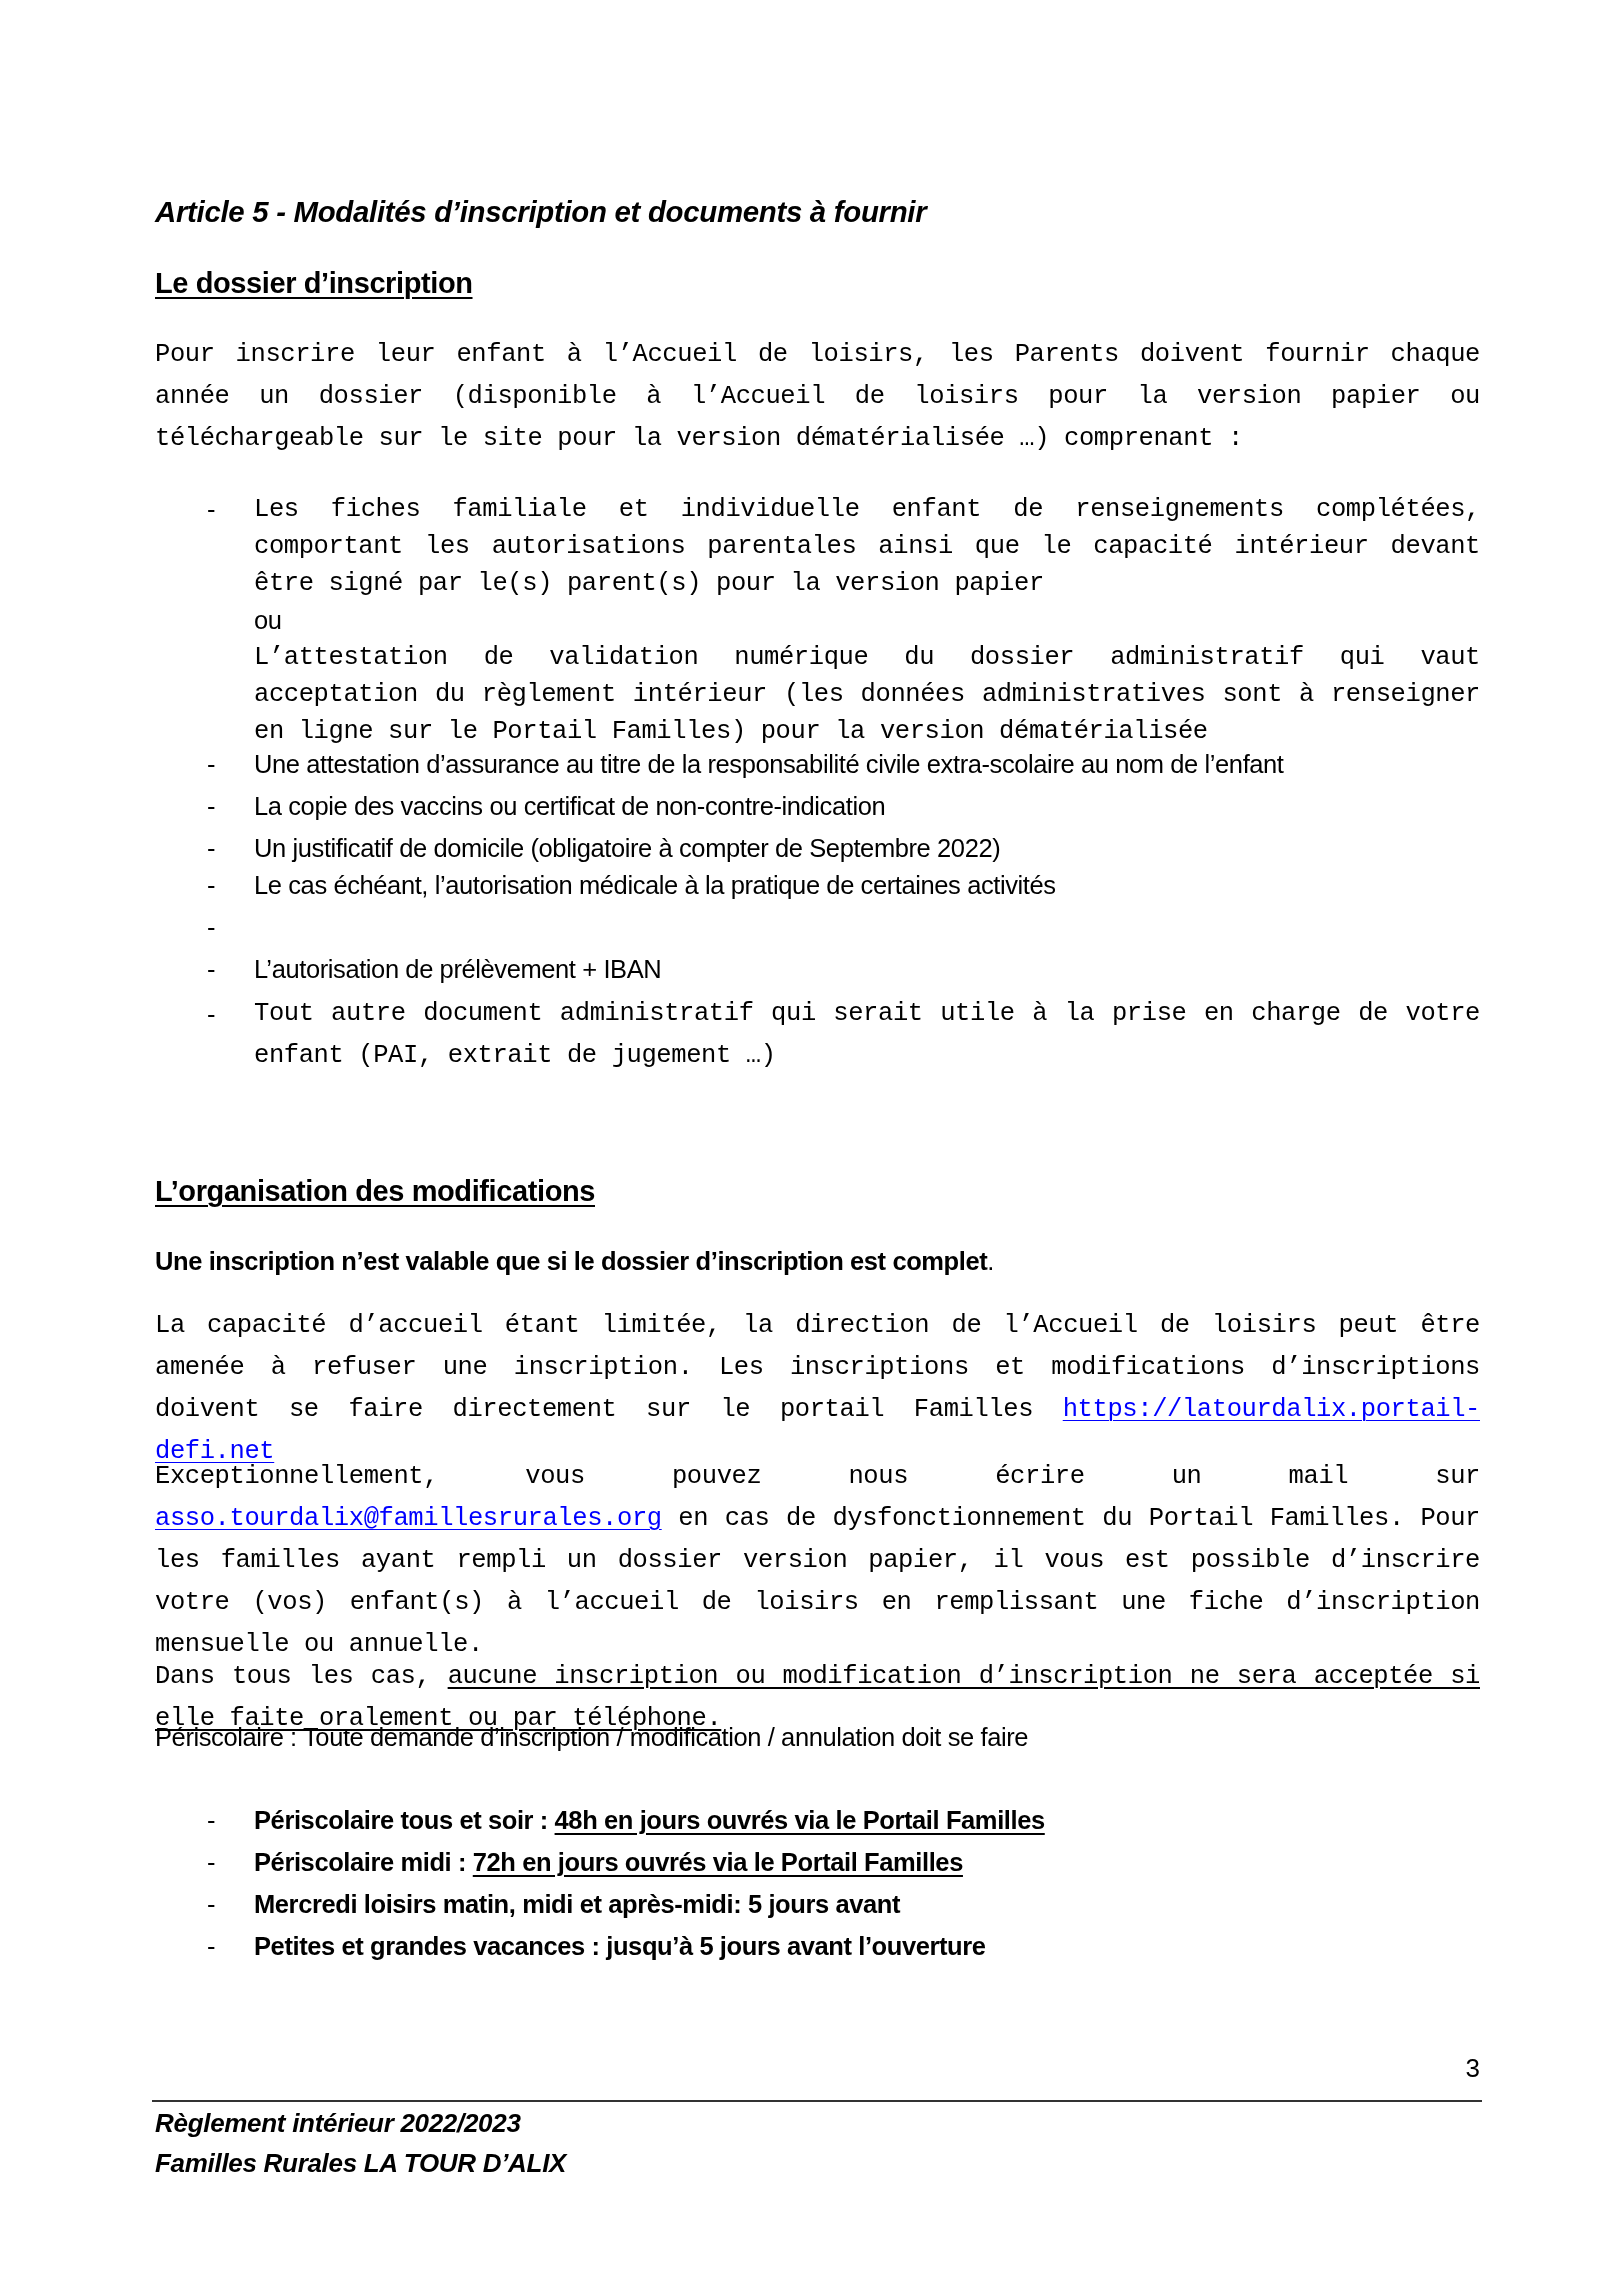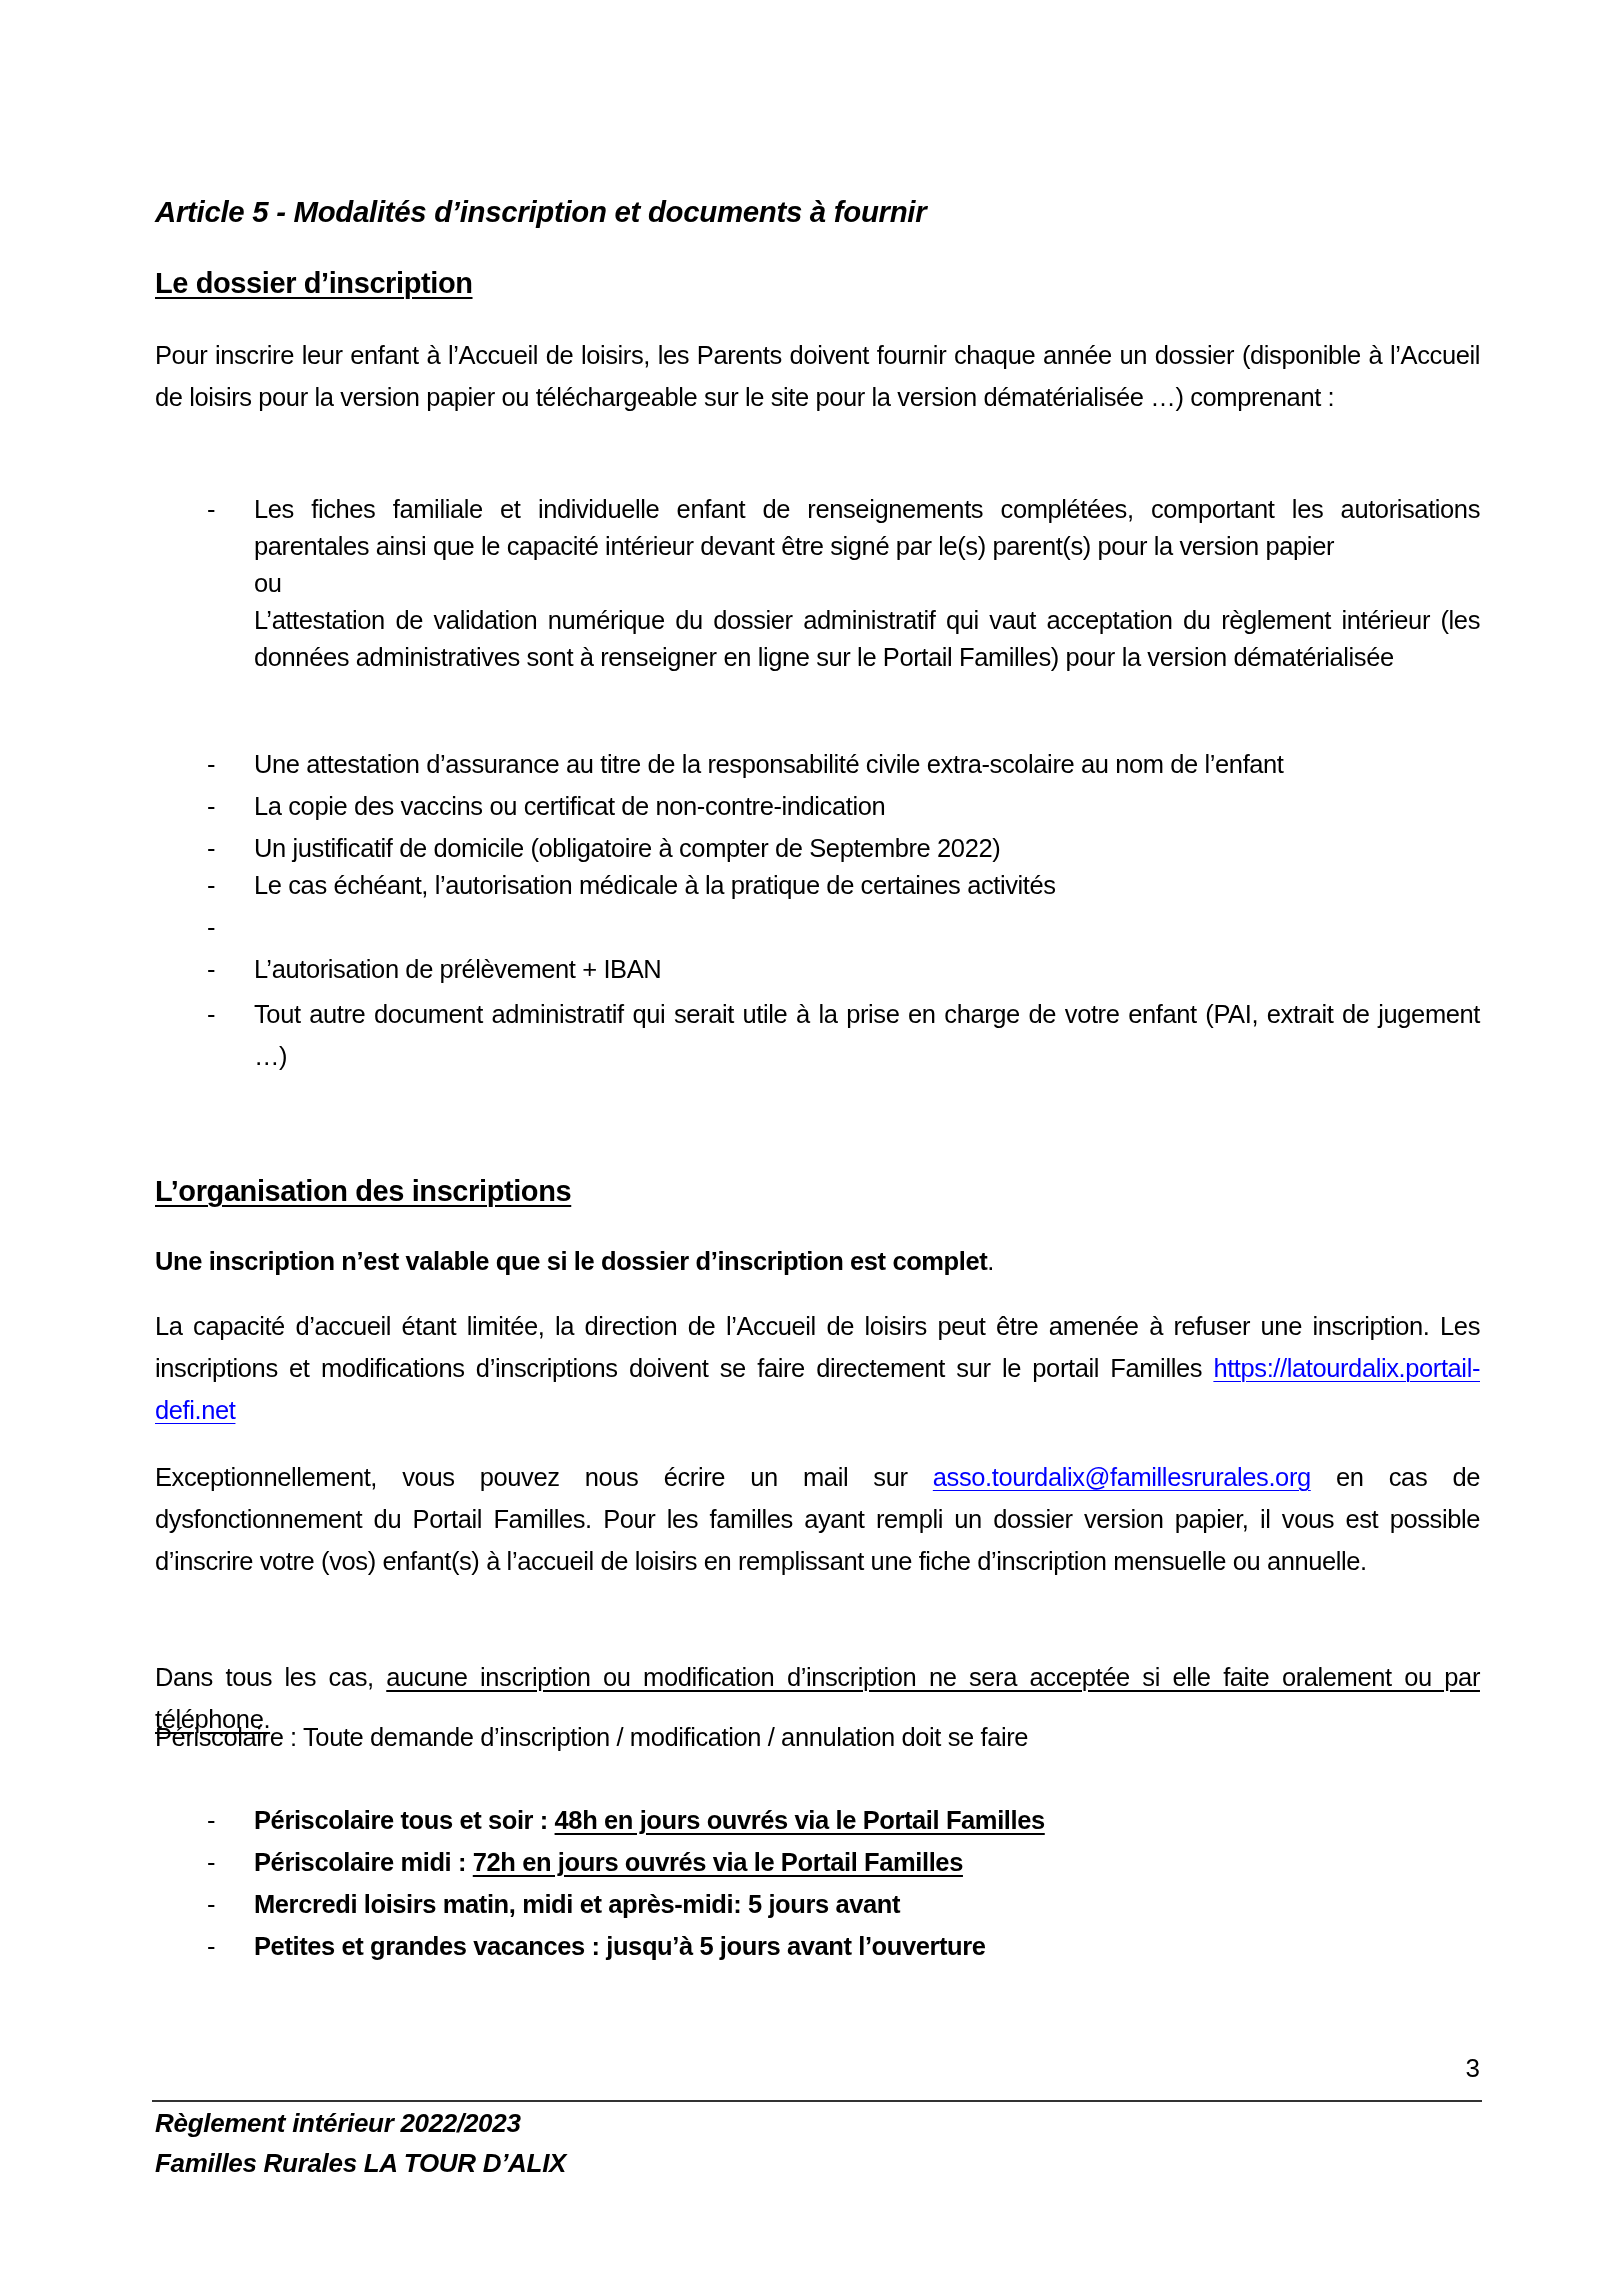--- a/index.html
+++ b/index.html
@@ -3,21 +3,21 @@
   <meta charset="utf-8">
   <style>
     html, body { margin: 0; padding: 0; background: #ffffff; }
     body {
       width: 1623px; height: 2295px; position: relative; overflow: hidden;
       font-family: "Liberation Sans", sans-serif; color: #000;
     }
     .page { position: absolute; left: 155px; top: 0; width: 1325px; }
     .abs { position: absolute; left: 0; width: 1325px; }
     .t { font-size: 25.5px; line-height: 42px; letter-spacing: -0.4px; }
-    .just { text-align: justify; text-align-last: auto; }
+    .just { text-align: justify; text-align-last: auto; font-family: Liberation Mono, monospace; }
     .h-article { font-size: 29.4px; font-weight: bold; font-style: italic; letter-spacing: -0.3px; }
     .h-sub { font-size: 29px; font-weight: bold; text-decoration: underline; text-underline-offset: 3.9px; text-decoration-thickness: 2px; letter-spacing: -0.4px; }
     .bold { font-weight: bold; }
     .ul { text-decoration: underline; text-underline-offset: 3.9px; text-decoration-thickness: 2px; }
     a.link { color: #0000ff; text-decoration: underline; text-underline-offset: 3.9px; text-decoration-thickness: 1.3px; }
     ul.dash { list-style: none; margin: 0; padding: 0; }
     ul.dash li { position: relative; padding-left: 99px; }
     ul.dash li .dash-mark { position: absolute; left: 52px; top: 0; }
     .list-line { font-size: 25.5px; letter-spacing: -0.4px; }
     .footer-rule { position: absolute; left: 152px; top: 2100px; width: 1330px; height: 0; border-top: 2px solid #333; }
@@ -67,21 +67,21 @@
     <li style="height:42px; line-height:37px;">
       <span class="dash-mark">-</span>
       <span>L’autorisation de prélèvement + IBAN</span>
     </li>
     <li style="line-height:42px;">
       <span class="dash-mark">-</span>
       <div class="just">Tout autre document administratif qui serait utile à la prise en charge de votre enfant (PAI, extrait de jugement …)</div>
     </li>
   </ul>
 
-  <div class="abs h-sub" style="top:1175px; width:auto;">L’organisation des inscriptions</div>
+  <div class="abs h-sub" style="top:1175px; width:auto;">L’organisation des modifications</div>
 
   <div class="abs t" style="top:1240px;">
     <span class="bold">Une inscription n’est valable que si le dossier d’inscription est complet</span><span>.</span>
   </div>
 
   <div class="abs t just" style="top:1305px;">
     <span>La capacité d’accueil étant limitée, la direction de l’Accueil de loisirs peut être amenée à refuser une inscription. Les inscriptions et modifications d’inscriptions doivent se faire directement sur le portail Familles</span>
     <a class="link" href="#">https://latourdalix.portail-defi.net</a>
   </div>
 

